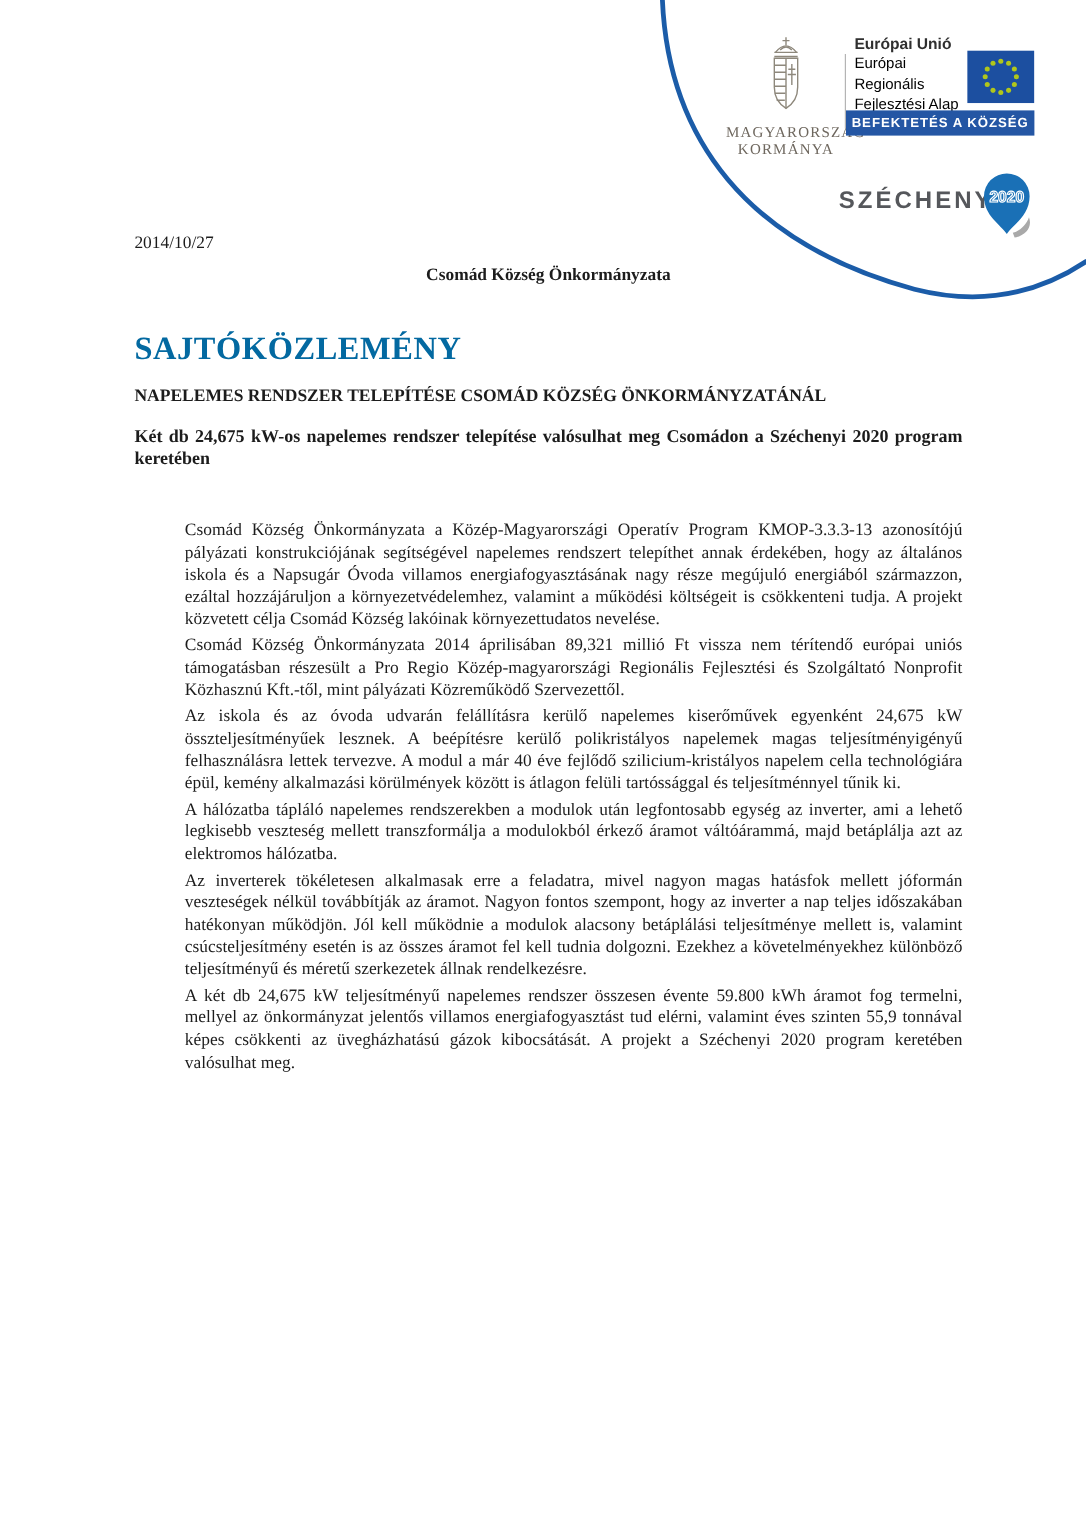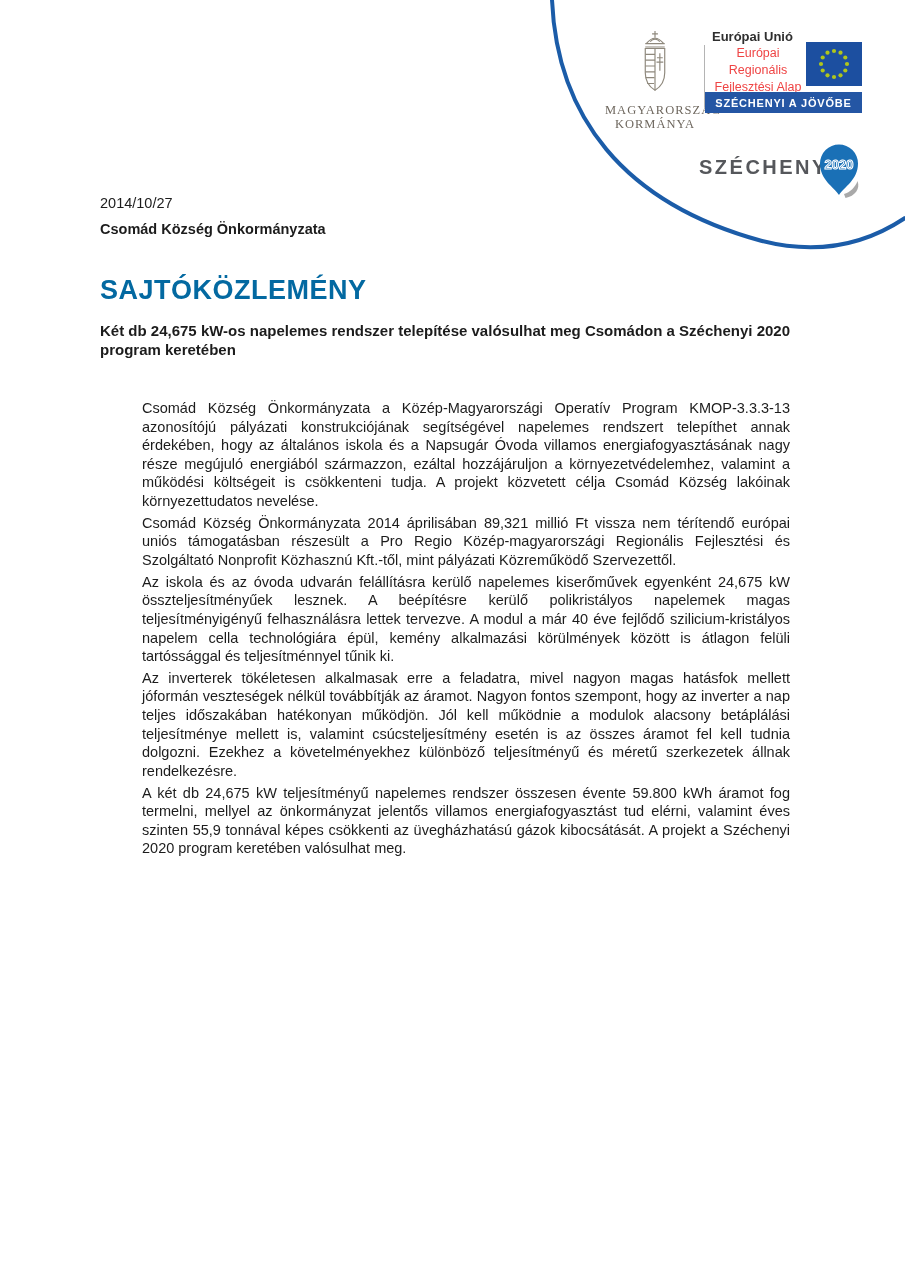--- a/index.html
+++ b/index.html
@@ -18,37 +18,37 @@
   .gov-block{position:absolute;left:605px;top:30px;width:100px;text-align:center;}
   .gov-crest{display:block;margin:0 auto;}
   .gov-name{
     font-family:"Liberation Serif", serif;
     font-size:12.5px;line-height:13.5px;
     color:#6e675e;letter-spacing:1px;margin-top:2px;
   }
   .eu-divider{position:absolute;left:704px;top:45px;width:1px;height:62px;background:#b4b4b4;}
   .eu-text{position:absolute;left:712px;top:28px;width:92px;}
   .eu-line1{font-size:13px;font-weight:bold;color:#2f2f2f;line-height:17px;}
-  .eu-line2,.eu-line3{font-size:12.5px;color:#ef4444;line-height:17px;text-align:center;}
+  .eu-line2,.eu-line3{font-size:12.5px;color:#000000;line-height:17px;}
   .eu-flag{position:absolute;left:806px;top:42px;}
   .banner{
     position:absolute;left:705px;top:92px;width:157px;height:21px;
     background:#2456a4;color:#ffffff;
     font-size:11px;font-weight:bold;letter-spacing:0.8px;
     display:flex;align-items:center;justify-content:center;
   }
   .szechenyi-text{
     position:absolute;left:699px;top:156px;
     font-size:20px;font-weight:800;color:#55575b;letter-spacing:2.5px;
   }
   .szechenyi-pin{position:absolute;left:811px;top:141px;}
   
-  .doc{position:absolute;left:100px;top:196px;width:690px;}
+  .doc{position:absolute;left:112px;top:196px;width:690px;font-family:Liberation Serif, serif;}
   .doc-date{font-size:14.5px;line-height:15px;}
-  .doc-org{font-size:14.5px;line-height:15px;font-weight:bold;margin-top:11px;}
+  .doc-org{font-size:14.5px;line-height:15px;font-weight:bold;margin-top:11px;text-align:center;}
   .doc-title{
     margin:38px 0 0 0;
     font-size:27px;line-height:30px;font-weight:bold;
     color:#0369a1;letter-spacing:0.5px;
   }
   .doc-headline{font-size:14.6px;line-height:17px;font-weight:bold;margin-top:17px;}
   .doc-lead{
     font-size:15px;line-height:19px;font-weight:bold;
     margin-top:16px;text-align:justify;
   }
@@ -106,36 +106,38 @@
       <circle cx="34.5" cy="33.3" r="2.1"></circle>
       <circle cx="28" cy="35" r="2.1"></circle>
       <circle cx="21.5" cy="33.3" r="2.1"></circle>
       <circle cx="16.7" cy="28.5" r="2.1"></circle>
       <circle cx="15" cy="22" r="2.1"></circle>
       <circle cx="16.7" cy="15.5" r="2.1"></circle>
       <circle cx="21.5" cy="10.7" r="2.1"></circle>
     </g>
   </svg>
 
-  <div class="banner">SZÉCHENYI A JÖVŐBE</div>
+  <div class="banner">BEFEKTETÉS A KÖZSÉG</div>
 
   <div class="szechenyi-text">SZÉCHENYI</div>
   <svg class="szechenyi-pin" width="70" height="64" viewBox="0 0 70 64" aria-hidden="true">
     <path d="M33 53 C 39 51.5 44.5 46 46.5 40 C 49.5 48 44 55 34.5 57 Z" fill="#a9a9a9"></path>
     <path d="M28 54 C 23 46 9 39 9 22.5 A 19 19 0 1 1 47 22.5 C 47 39 33 46 28 54 Z" fill="#1a70b6"></path>
     <text x="28" y="27.5" text-anchor="middle" font-family="Liberation Sans, sans-serif" font-size="13" font-weight="bold" fill="none" stroke="#ffffff" stroke-width="1">2020</text>
   </svg>
 
   <div class="doc">
     <div class="doc-date">2014/10/27</div>
     <div class="doc-org">Csomád Község Önkormányzata</div>
     <h1 class="doc-title">SAJTÓKÖZLEMÉNY</h1>
+    <div class="doc-headline">NAPELEMES RENDSZER TELEPÍTÉSE CSOMÁD KÖZSÉG ÖNKORMÁNYZATÁNÁL</div>
     <div class="doc-lead">Két db 24,675 kW-os napelemes rendszer telepítése valósulhat meg Csomádon a Széchenyi 2020 program keretében</div>
     <div class="doc-paragraphs">
       <p>Csomád Község Önkormányzata a Közép-Magyarországi Operatív Program KMOP-3.3.3-13 azonosítójú pályázati konstrukciójának segítségével napelemes rendszert telepíthet annak érdekében, hogy az általános iskola és a Napsugár Óvoda villamos energiafogyasztásának nagy része megújuló energiából származzon, ezáltal hozzájáruljon a környezetvédelemhez, valamint a működési költségeit is csökkenteni tudja. A projekt közvetett célja Csomád Község lakóinak környezettudatos nevelése.</p>
       <p>Csomád Község Önkormányzata 2014 áprilisában 89,321 millió Ft vissza nem térítendő európai uniós támogatásban részesült a Pro Regio Közép-magyarországi Regionális Fejlesztési és Szolgáltató Nonprofit Közhasznú Kft.-től, mint pályázati Közreműködő Szervezettől.</p>
       <p>Az iskola és az óvoda udvarán felállításra kerülő napelemes kiserőművek egyenként 24,675 kW összteljesítményűek lesznek. A beépítésre kerülő polikristályos napelemek magas teljesítményigényű felhasználásra lettek tervezve. A modul a már 40 éve fejlődő szilicium-kristályos napelem cella technológiára épül, kemény alkalmazási körülmények között is átlagon felüli tartóssággal és teljesítménnyel tűnik ki.</p>
+      <p>A hálózatba tápláló napelemes rendszerekben a modulok után legfontosabb egység az inverter, ami a lehető legkisebb veszteség mellett transzformálja a modulokból érkező áramot váltóárammá, majd betáplálja azt az elektromos hálózatba.</p>
       <p>Az inverterek tökéletesen alkalmasak erre a feladatra, mivel nagyon magas hatásfok mellett jóformán veszteségek nélkül továbbítják az áramot. Nagyon fontos szempont, hogy az inverter a nap teljes időszakában hatékonyan működjön. Jól kell működnie a modulok alacsony betáplálási teljesítménye mellett is, valamint csúcsteljesítmény esetén is az összes áramot fel kell tudnia dolgozni. Ezekhez a követelményekhez különböző teljesítményű és méretű szerkezetek állnak rendelkezésre.</p>
       <p>A két db 24,675 kW teljesítményű napelemes rendszer összesen évente 59.800 kWh áramot fog termelni, mellyel az önkormányzat jelentős villamos energiafogyasztást tud elérni, valamint éves szinten 55,9 tonnával képes csökkenti az üvegházhatású gázok kibocsátását. A projekt a Széchenyi 2020 program keretében valósulhat meg.</p>
     </div>
   </div>
 
 </div>
 
 </body></html>

